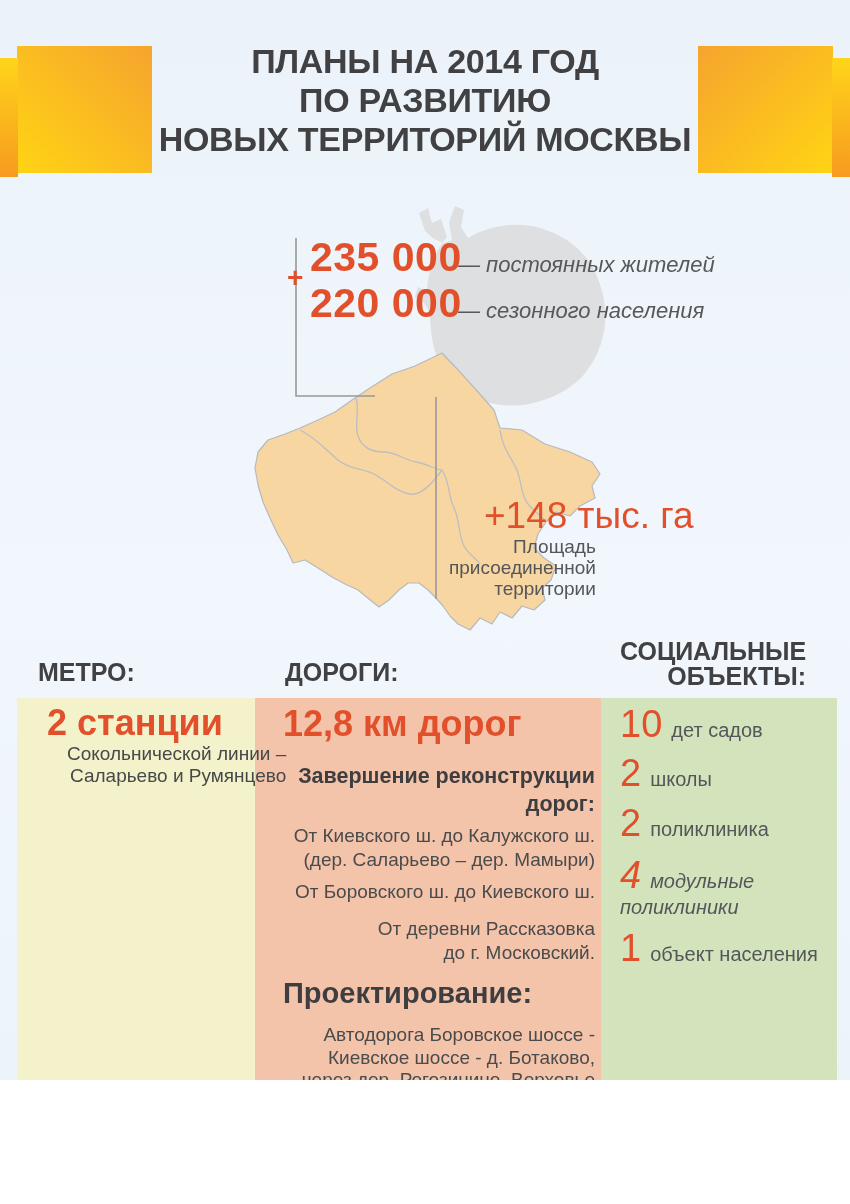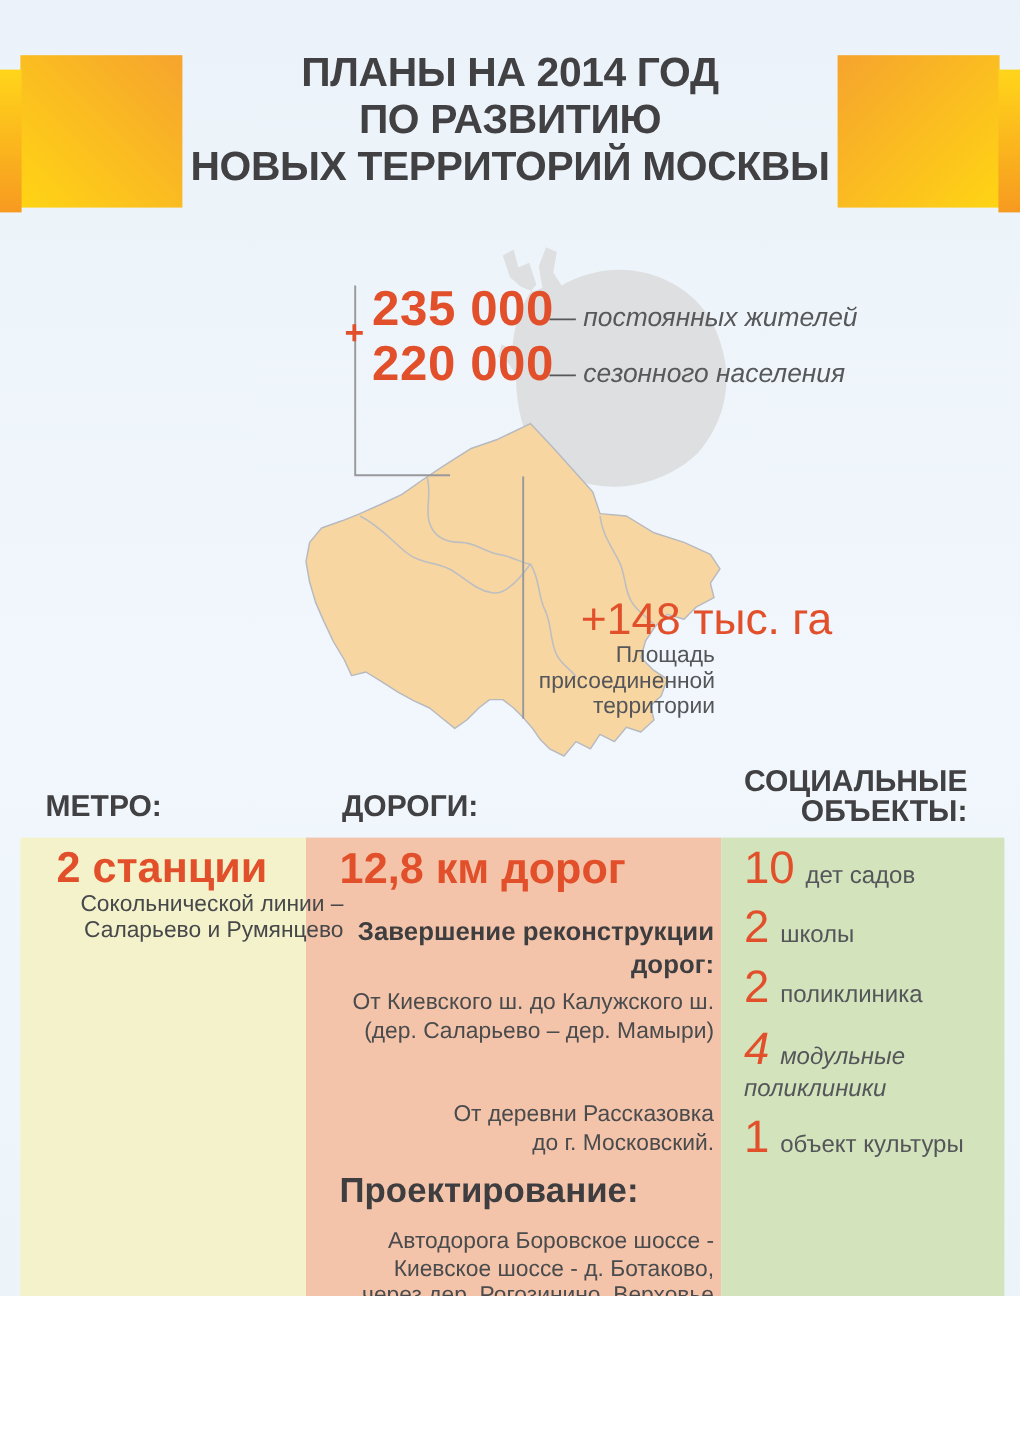--- a/index.html
+++ b/index.html
@@ -136,37 +136,38 @@
 
   <div class="abs big-value metro-value accent">2 станции</div>
   <div class="abs metro-lines pre">Сокольнической линии –
 Саларьево и Румянцево</div>
 
   <div class="abs big-value roads-value accent">12,8 км дорог</div>
   <div class="abs roads-sec sec1 pre">Завершение реконструкции
 дорог:</div>
   <div class="abs roads-p rp1 pre">От Киевского ш. до Калужского ш.
 (дер. Саларьево – дер. Мамыри)</div>
+  <div class="abs roads-p rp2 pre">От Боровского ш. до Киевского ш.</div>
   <div class="abs roads-p rp3 pre">От деревни Рассказовка
 до г. Московский.</div>
   <div class="abs roads-sec sec2">Проектирование:</div>
   <div class="abs roads-p rp4 pre">Автодорога Боровское шоссе -
 Киевское шоссе - д. Ботаково,
 через дер. Рогозинино, Верховье</div>
 
   <div class="abs soc-item si1">
     <span class="soc-num accent">10</span><span class="soc-lbl">дет садов</span>
   </div>
   <div class="abs soc-item si2">
     <span class="soc-num accent">2</span><span class="soc-lbl">школы</span>
   </div>
   <div class="abs soc-item si3">
     <span class="soc-num accent">2</span><span class="soc-lbl">поликлиника</span>
   </div>
   <div class="abs soc-item si4">
     <span class="soc-num accent">4</span><span class="soc-lbl">модульные поликлиники</span>
   </div>
   <div class="abs soc-item si5">
-    <span class="soc-num accent">1</span><span class="soc-lbl">объект культуры</span>
+    <span class="soc-num accent">1</span><span class="soc-lbl">объект населения</span>
   </div>
 
   <div class="abs bottom-bar"></div>
 </div>
 
 </body></html>

